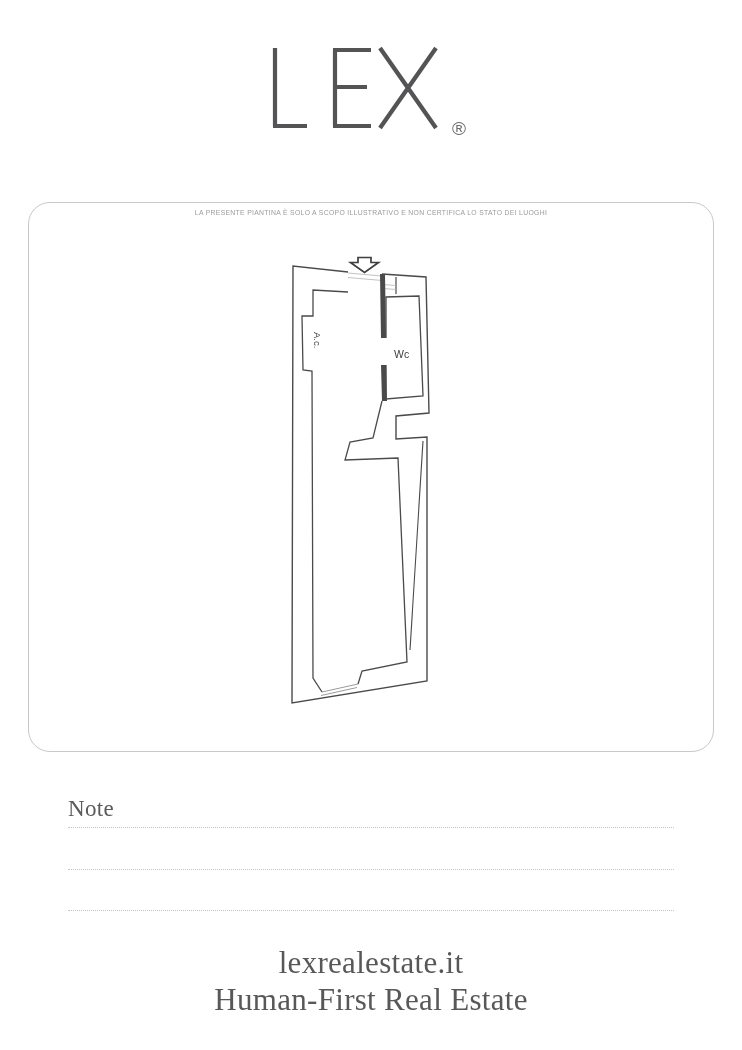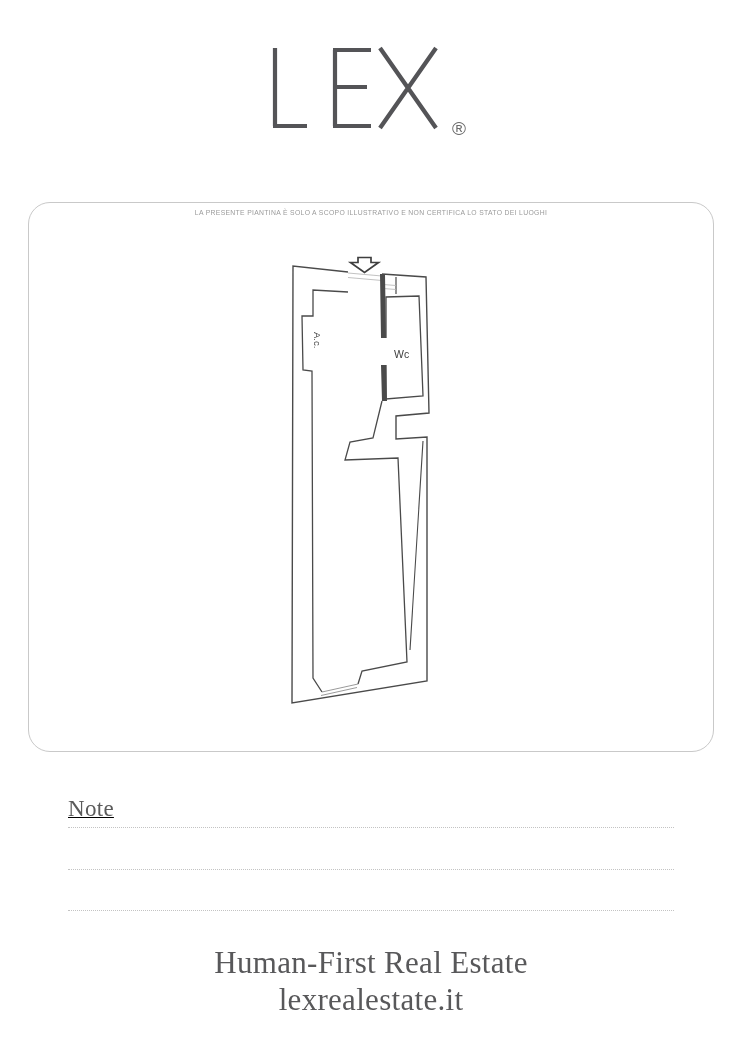--- a/index.html
+++ b/index.html
@@ -24,21 +24,20 @@
     font-size: 6.8px; letter-spacing: 0.33px; color: #9a9a9a;
     font-family: "Liberation Sans", sans-serif;
   }
   .plan-svg { position: absolute; left: 265px; top: 250px; }
   .plan-label { font-family: "Liberation Sans", sans-serif; fill: #3d3d3d; }
 
   
   .note-block {
     position: absolute; left: 68px; top: 796px; width: 606px; height: 32px;
     border-bottom: 1px dotted #c3c3c3;
-    text-decoration: underline;
   }
   .note-title {
     font-family: "Liberation Serif", serif;
     font-size: 23px; color: #5b5b5b; letter-spacing: 0.3px;
   }
   .note-line {
     position: absolute; left: 68px; width: 606px; height: 0;
     border-bottom: 1px dotted #c3c3c3;
   }
   .note-line.l2 { top: 869px; }
@@ -100,15 +99,15 @@
   <text class="plan-label" x="394" y="358" font-size="10.5">Wc</text>
 </svg>
 
 <div class="note-block">
   <span class="note-title">Note</span>
 </div>
 <div class="note-line l2"></div>
 <div class="note-line l3"></div>
 
 <div class="footer">
+  <div class="footer-line">lexrealestate.it</div>
   <div class="footer-line">Human-First Real Estate</div>
-  <div class="footer-line">lexrealestate.it</div>
 </div>
 
 </body></html>

